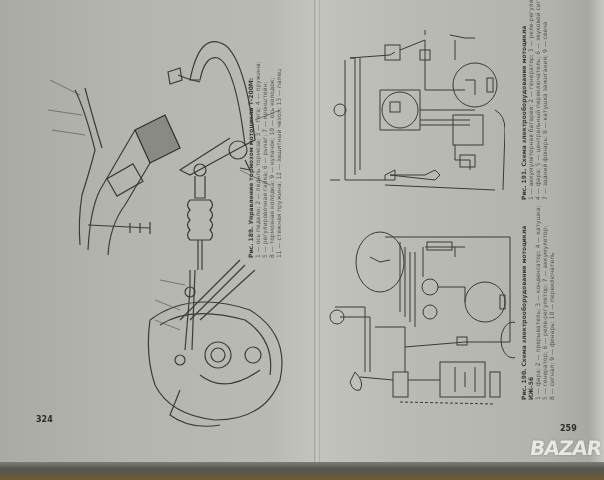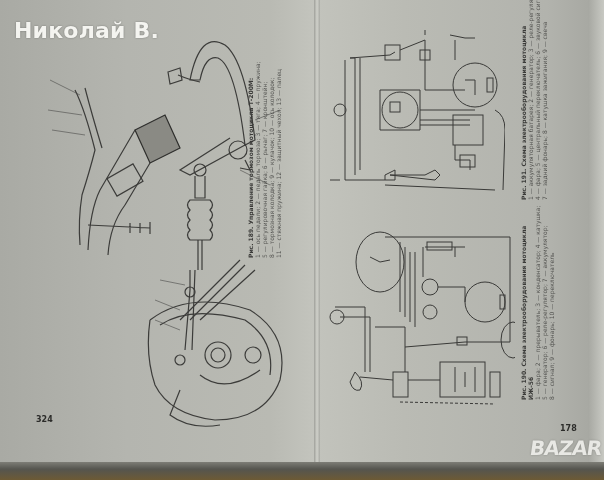--- a/index.html
+++ b/index.html
@@ -158,17 +158,16 @@
     <div class="line">7 — задний фонарь; 8 — катушка зажигания; 9 — свеча</div>
   </div>
   <div class="caption" style="left:520px;top:400px;">
     <div class="title">Рис. 190. Схема электрооборудования мотоцикла</div>
     <div class="title">ИЖ-56</div>
     <div class="line">1 — фара; 2 — прерыватель; 3 — конденсатор; 4 — катушка;</div>
     <div class="line">5 — генератор; 6 — реле-регулятор; 7 — аккумулятор;</div>
     <div class="line">8 — сигнал; 9 — фонарь; 10 — переключатель</div>
   </div>
 
-  <div class="pagenum" style="left:560px;top:424px;">178</div>
+  <div class="pagenum" style="left:560px;top:424px;">259</div>
 
-  <div class="watermark">Николай В.</div>
   <div class="bazar">BAZAR</div>
 </div>
 
 </body></html>

